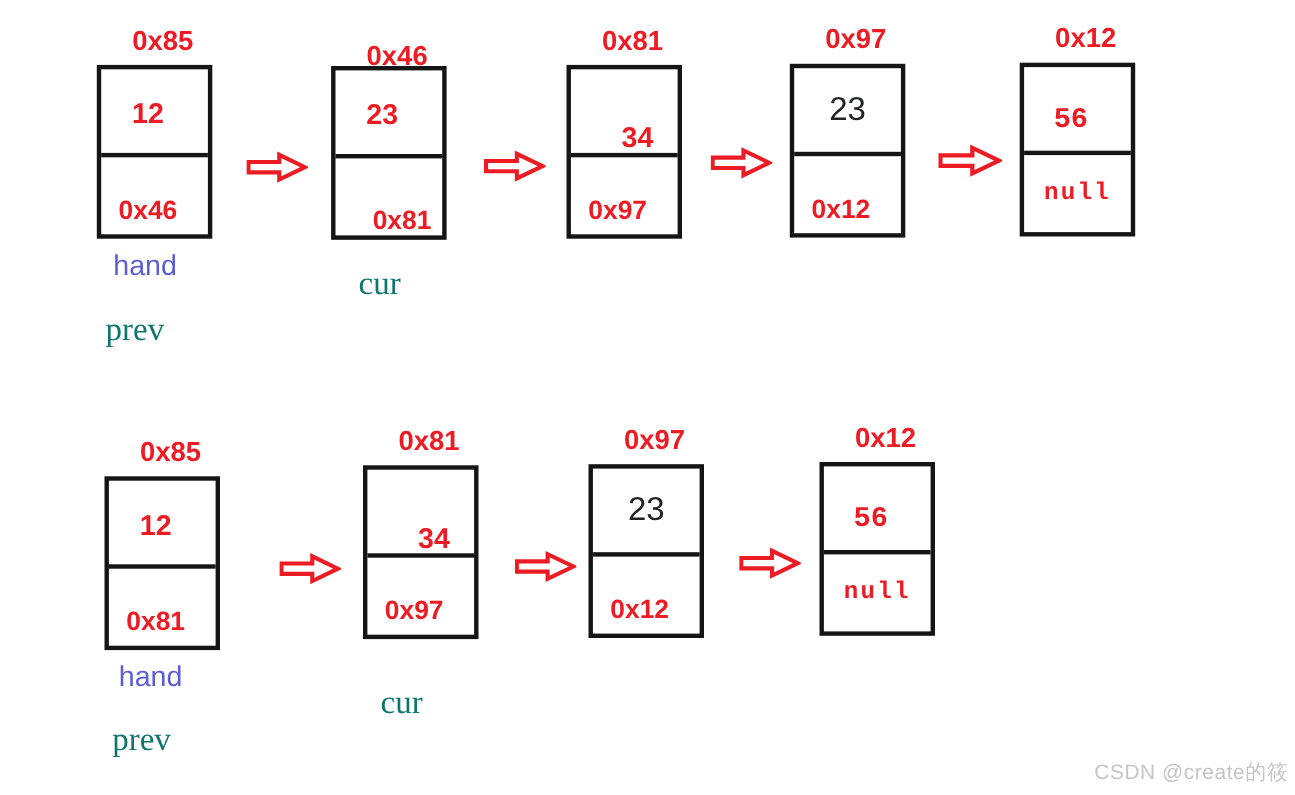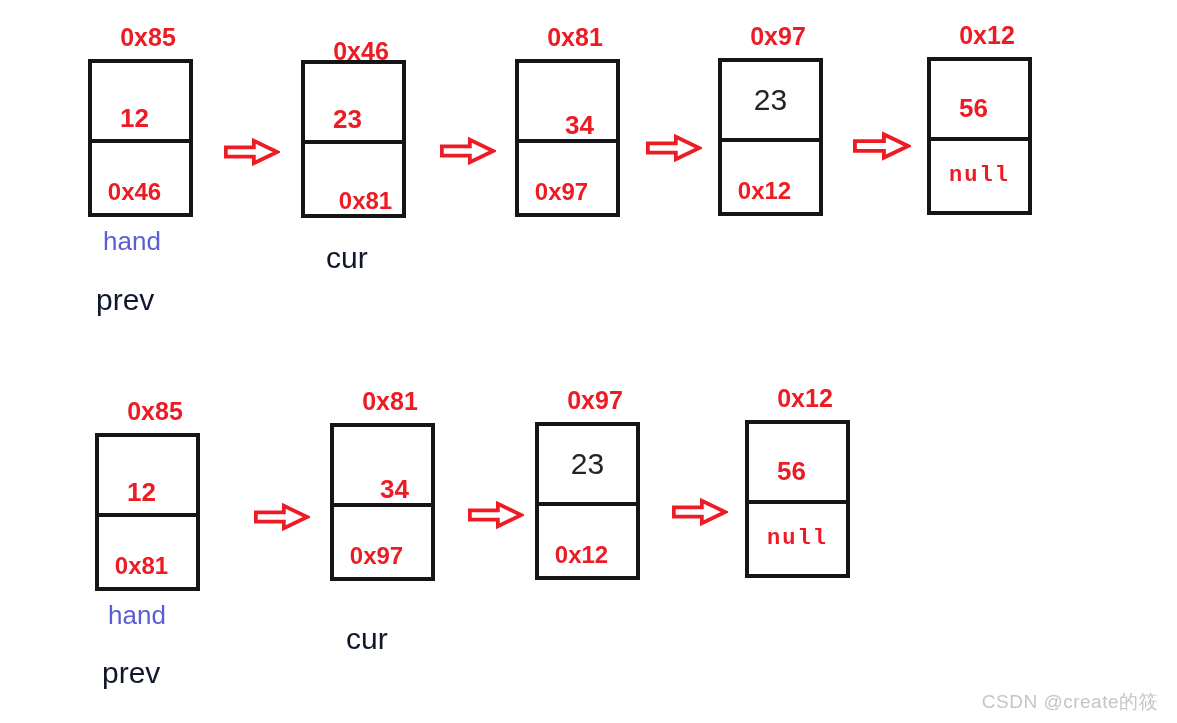--- a/index.html
+++ b/index.html
@@ -15,40 +15,40 @@
     position:absolute; left:-10px; right:-10px; top:-36px; text-align:center;
     font-size:25px; font-weight:700; color:#ed1c24;
   }
   .addr.low { top:-23px; }
   .box {
     box-sizing:border-box; width:105px; height:158px;
     border:4px solid #151515; background:#fff;
     display:flex; flex-direction:column;
   }
   .half { display:flex; justify-content:center; align-items:flex-end; }
-  .half.top { height:80px; border-bottom:4px solid #151515; box-sizing:border-box; padding-bottom:8px; }
+  .half.top { height:80px; border-bottom:4px solid #151515; box-sizing:border-box; padding-bottom:23px; }
   .half.bottom { flex:1; padding-bottom:9px; }
   .half.tight { padding-bottom:1px;padding-left:36px; }
-  .half.loose { padding-bottom:16px; }
+  .half.loose { padding-bottom:16px;font-family:Liberation Mono, monospace; }
   .half.vcenter { align-items:center; padding-bottom:0; }
   .val, .nxt { font-size:26px; font-weight:700; color:#ed1c24; line-height:1; transform:translateX(-6px); }
   .nxt { font-size:24px; }
   .val.black { color:#222326; font-weight:400; font-size:30px; transform:none; }
   .nxt.nullv { font-family:Liberation Mono, monospace; font-size:22px; letter-spacing:2px; font-weight:600; transform:none; }
 
   
   .arrow { position:absolute; }
 
   
   .ptr { position:absolute; line-height:1; }
   .ptr.hand { color:#5c5cd6; font-size:26px; font-weight:400; }
-  .ptr.mono { font-family:Liberation Sans, sans-serif; font-size:30px; color:#0f172a; }
+  .ptr.mono { font-family:Liberation Serif, serif; font-size:30px; color:#0f766e; }
 
   .watermark {
-    position:absolute; right:19px; bottom:8px;
+    position:absolute; right:6px; bottom:8px;
     color:#c5c5c5; font-size:19px; letter-spacing:0.5px;
   }
 </style>
 </head>
 <body>
 
 <div class="canvas">
 
   <div class="group">
 

